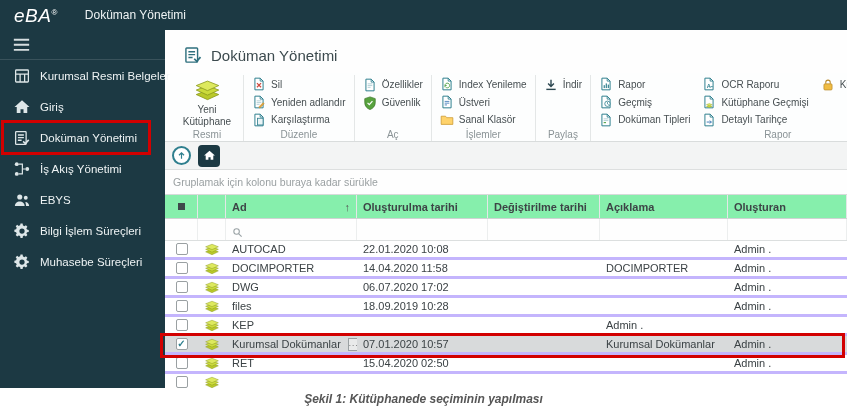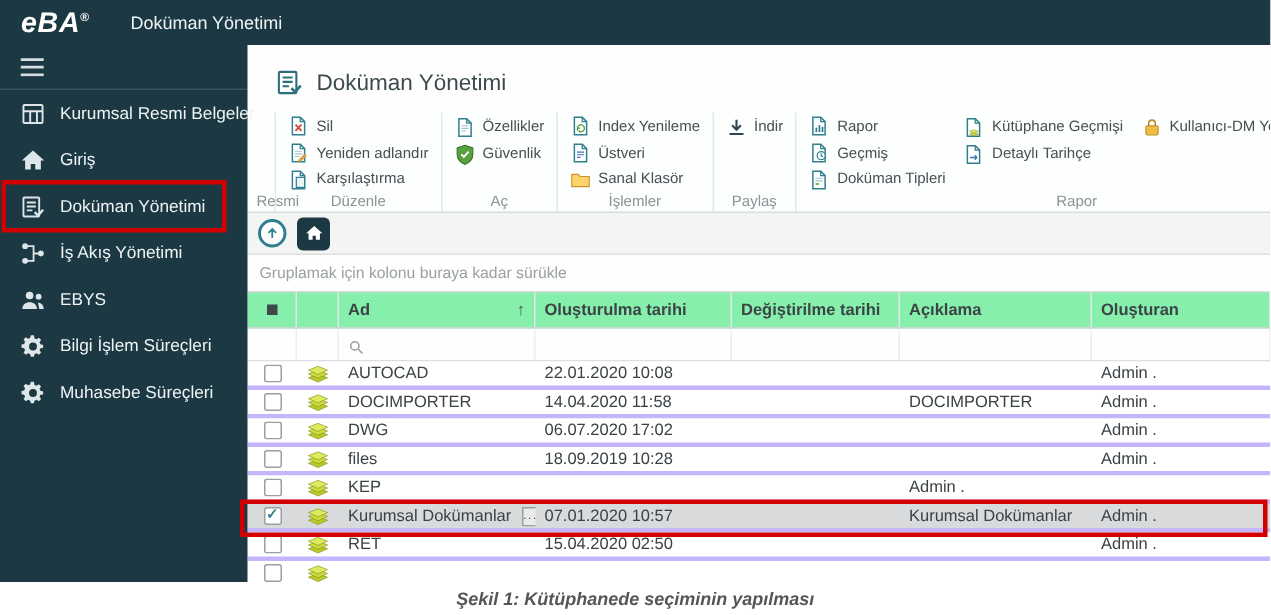--- a/index.html
+++ b/index.html
@@ -1,21 +1,21 @@
 <!DOCTYPE html>
 <html><head>
 <meta charset="utf-8">
 <style>
   *{box-sizing:border-box;margin:0;padding:0}
   html,body{width:847px;height:410px;overflow:hidden}
   body{position:relative;font-family:"Liberation Sans",sans-serif;background:#fff}
 
   
   .app-header{position:absolute;top:0;left:0;width:100%;height:30px;background:#1c3943;display:flex;align-items:center;z-index:3}
-  .logo{padding-left:14px;color:#fff;font-size:19px;font-weight:bold;font-style:italic;letter-spacing:.5px;line-height:1}
+  .logo{padding-left:14px;color:#fff;font-size:19px;font-weight:normal;font-style:italic;letter-spacing:.5px;line-height:1}
   .logo sup{font-size:8px;font-style:normal}
   .header-title{color:#eef3f4;font-size:12px;margin-left:27px}
 
   .sidebar{position:absolute;top:30px;left:0;width:165px;bottom:22px;background:#1c3943;z-index:2}
   .hamburger{height:30px;display:flex;align-items:center;padding-left:13px;border-bottom:1px solid rgba(255,255,255,.13);cursor:pointer}
   .hamburger .icon{width:17px;height:14px;display:block}
   .side-item{display:flex;align-items:center;height:31px;padding-left:13px;color:#eef3f4;font-size:11.5px;cursor:pointer;white-space:nowrap}
   .side-icon{width:18px;height:18px;margin-right:9px;flex:0 0 auto;color:#dde6e8}
   .side-icon svg{width:100%;height:100%;display:block}
 
@@ -164,20 +164,34 @@
     <span class="page-title-icon" id="page-title-icon"><svg viewBox="0 0 24 24" fill="none" stroke="currentColor" stroke-width="1.7">
           <rect x="3.5" y="3.5" width="14" height="17" rx="1"></rect>
           <path d="M6.5 8h8M6.5 11.5h8M6.5 15h5"></path>
           <path d="M13.5 16.5l3 3 4.5-5" stroke-width="2.1"></path>
         </svg></span>
     <span class="page-title">Doküman Yönetimi</span>
   </div>
 
   <div class="ribbon" id="ribbon-groups">
       <div class="ribbon-group">
+        <div class="ribbon-cols">
+          <div class="ribbon-col">
+            <div class="ribbon-big-btn">
+              <span class="ribbon-icon">
+                <svg viewBox="0 0 24 22">
+                  <path d="M2 15.5l10-4 10 4-10 4.5z" fill="#b9c92a" stroke="#88961b" stroke-width=".7"></path>
+                  <path d="M2 11.5l10-4 10 4-10 4.5z" fill="#cbdb3c" stroke="#88961b" stroke-width=".7"></path>
+                  <path d="M2 7.5l10-4 10 4-10 4.5z" fill="#dde95e" stroke="#88961b" stroke-width=".7"></path>
+                </svg>
+              </span>
+              <span class="ribbon-label">Yeni Kütüphane</span>
+            </div>
+          </div>
+        </div>
         <div class="ribbon-caption">Resmi</div>
       </div>
       <div class="ribbon-group">
         <div class="ribbon-cols">
           <div class="ribbon-col">
             <div class="ribbon-btn">
               <span class="ribbon-icon">
                 <svg viewBox="0 0 24 24">
                   <path d="M5 2h9l5 5v15H5z" fill="#fff" stroke="#2f7f8e" stroke-width="1.7"></path>
                   <path d="M14 2v5h5" fill="none" stroke="#2f7f8e" stroke-width="1.5"></path>
@@ -330,20 +344,31 @@
                   <g stroke="#9fc3cb" stroke-width="1.3" fill="none">
                     <path d="M8 10h8M8 13h8"></path>
                   </g>
                   <path d="M8 16.5h4" stroke="#4a9e3f" stroke-width="1.8" fill="none"></path>
                 </svg>
               </span>
               <span class="ribbon-label">Doküman Tipleri</span>
             </div>
           </div>
           <div class="ribbon-col">
+            <div class="ribbon-btn">
+              <span class="ribbon-icon">
+                <svg viewBox="0 0 24 24">
+                  <path d="M5 2h9l5 5v15H5z" fill="#fff" stroke="#2f7f8e" stroke-width="1.7"></path>
+                  <path d="M14 2v5h5" fill="none" stroke="#2f7f8e" stroke-width="1.5"></path>
+                  <text x="8" y="18.5" font-size="9.5" font-weight="bold" fill="#2f7f8e">A</text>
+                  <path d="M14.5 16.5h4" stroke="#2f7f8e" stroke-width="1.4" fill="none"></path>
+                </svg>
+              </span>
+              <span class="ribbon-label">OCR Raporu</span>
+            </div>
             <div class="ribbon-btn">
               <span class="ribbon-icon">
                 <svg viewBox="0 0 24 24">
                   <path d="M5 2h9l5 5v15H5z" fill="#fff" stroke="#2f7f8e" stroke-width="1.7"></path>
                   <path d="M14 2v5h5" fill="none" stroke="#2f7f8e" stroke-width="1.5"></path>
                   <path d="M7.5 19.5l5-2 5 2-5 2z" fill="#cbdb3c" stroke="#88961b" stroke-width=".6"></path>
                   <path d="M7.5 16.5l5-2 5 2-5 2z" fill="#dde95e" stroke="#88961b" stroke-width=".6"></path>
                 </svg>
               </span>
               <span class="ribbon-label">Kütüphane Geçmişi</span>

